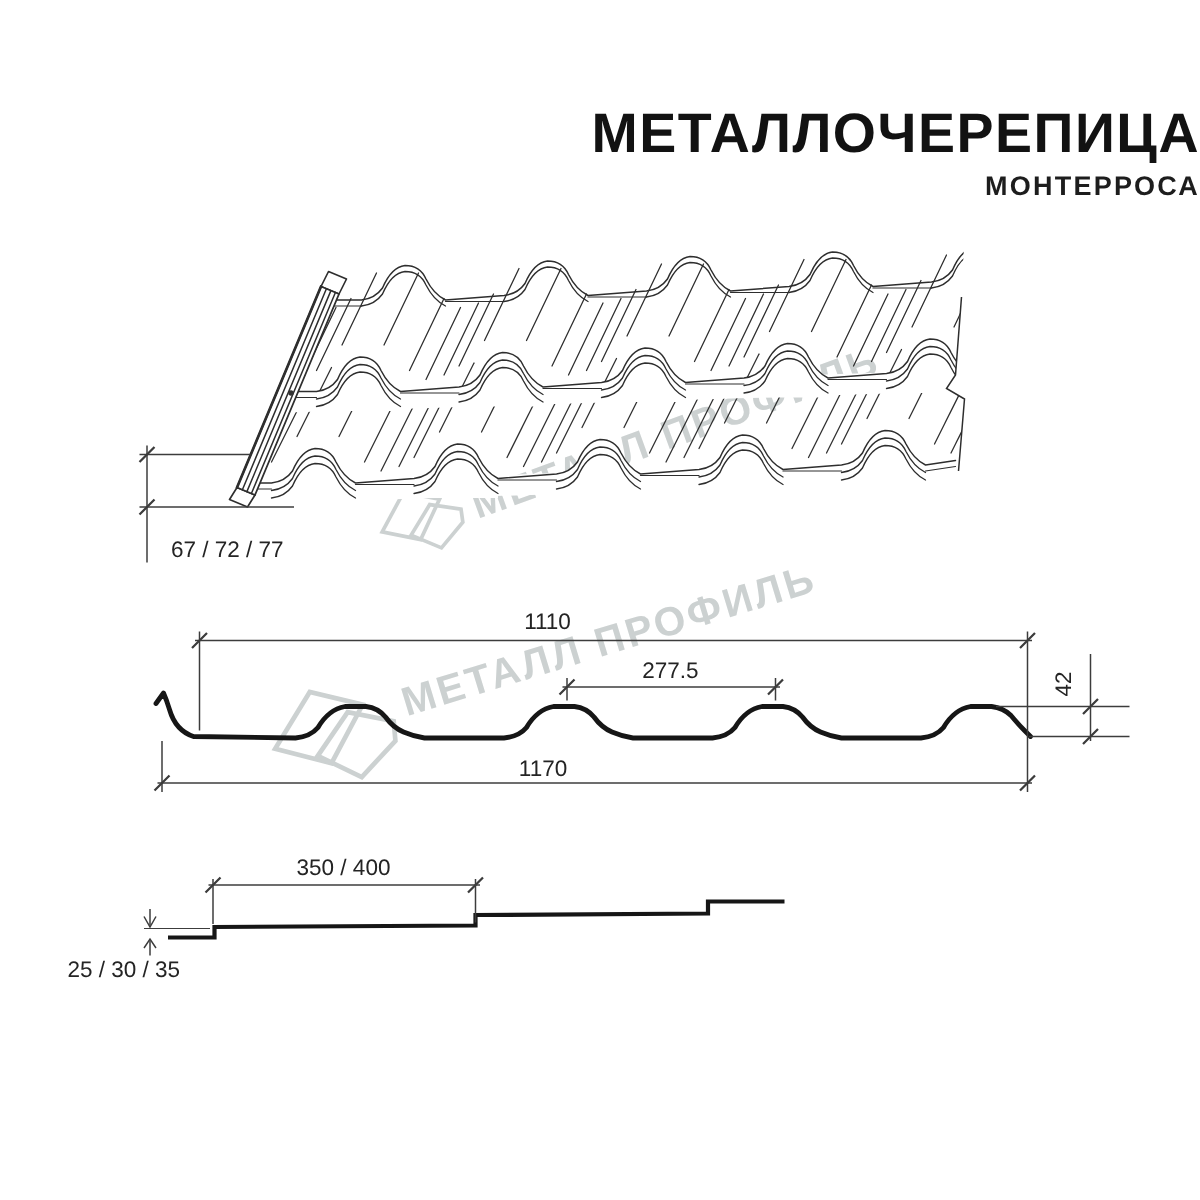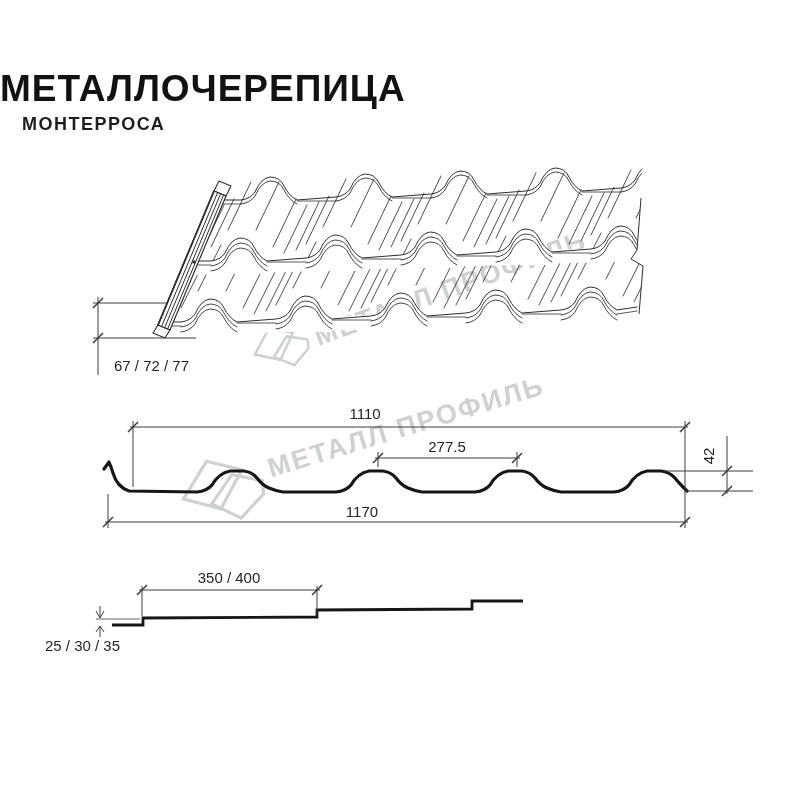--- a/index.html
+++ b/index.html
@@ -1,18 +1,18 @@
 <!DOCTYPE html>
 <html><head>
 <meta charset="utf-8">
 <style>
   html,body{margin:0;padding:0;background:#fff;}
   #page{position:relative;width:800px;height:800px;background:#fff;overflow:hidden;
         font-family:"Liberation Sans",sans-serif;}
-  #titleblock{position:absolute;left:0;top:70px;width:800px;text-align:left;}
+  #titleblock{position:absolute;left:0;top:70px;width:800px;text-align:right;}
   #title{font-size:37px;font-weight:800;letter-spacing:1px;color:#121212;line-height:38px;}
   #subtitle{margin-top:6px;font-size:18px;font-weight:600;letter-spacing:1.5px;color:#1d1d1d;padding-left:22px;}
   svg{position:absolute;left:0;top:0;}
   .dim-label{font-size:15px;fill:#242424;}
   .wm-text{font-size:27px;font-weight:bold;letter-spacing:2px;fill:#ccd1d1;}
 </style>
 </head>
 <body>
 
 <div id="page">

